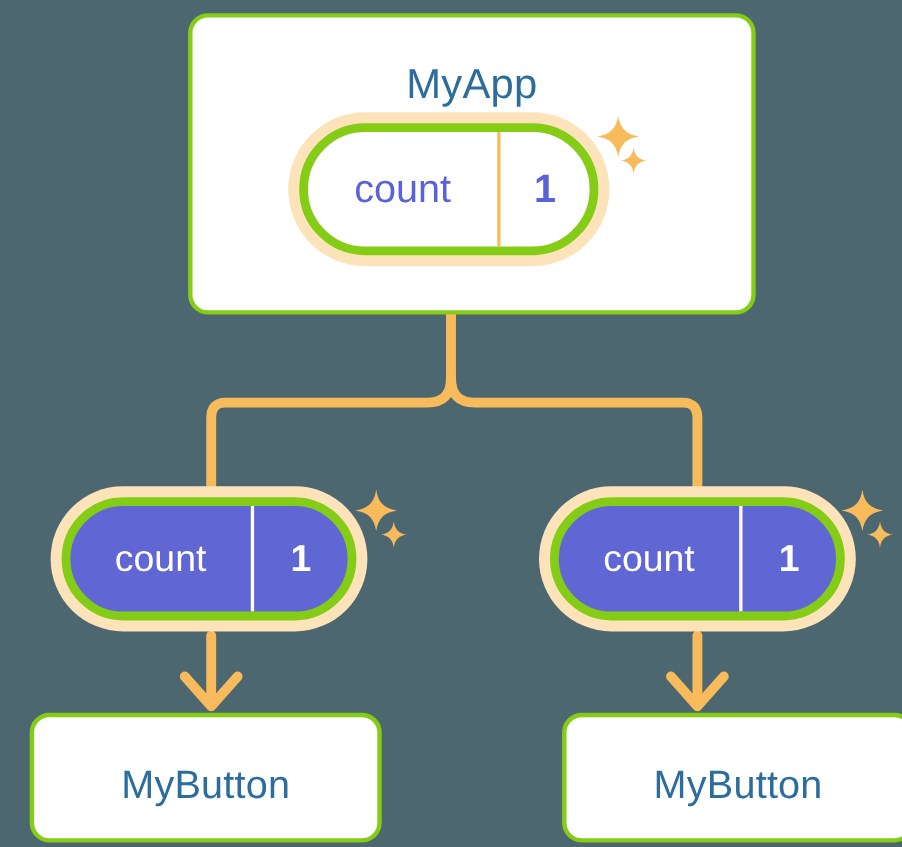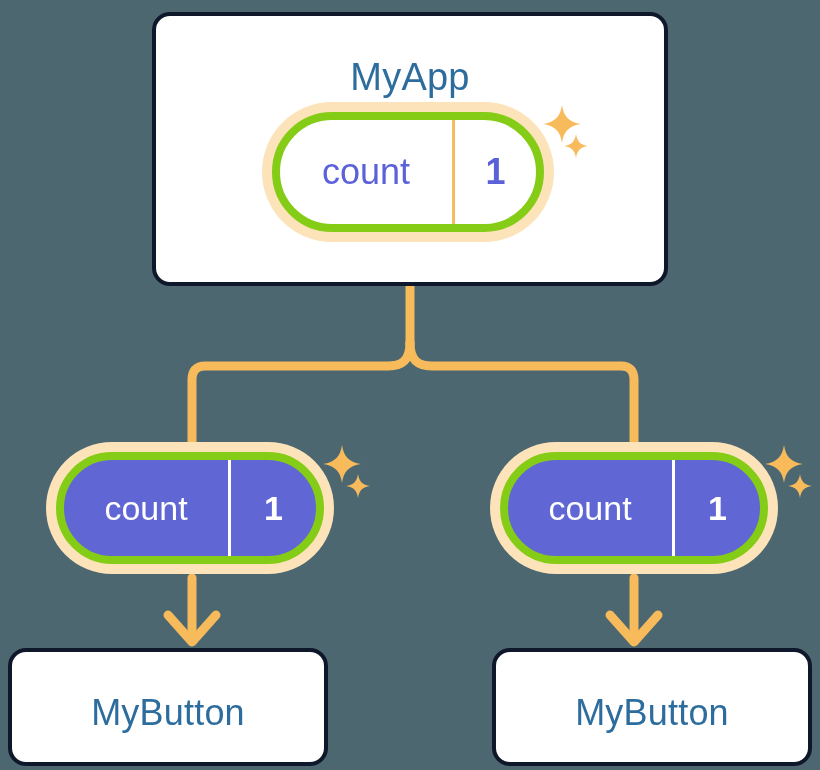--- a/index.html
+++ b/index.html
@@ -29,23 +29,24 @@
     height: 770px;
     z-index: 1;
     pointer-events: none;
   }
 
   
   .card {
     position: absolute;
     box-sizing: border-box;
     background: #ffffff;
-    border: 4px solid #0f172a;
+    border: 4px solid #84cc16;
     border-radius: 16px;
     z-index: 3;
+    margin-left: 19px;
   }
   .card-title {
     position: absolute;
     left: 0;
     width: 100%;
     text-align: center;
     color: #2d6d9e;
     font-weight: 400;
     letter-spacing: 0.2px;
     white-space: nowrap;

